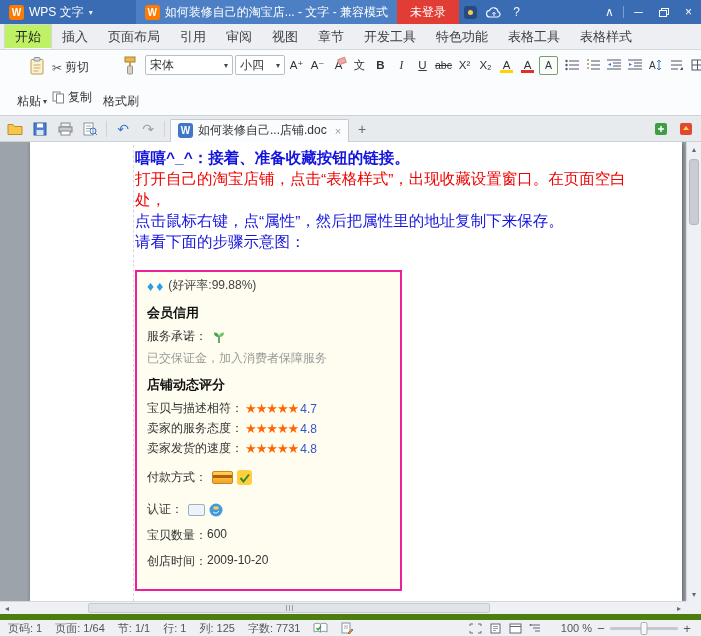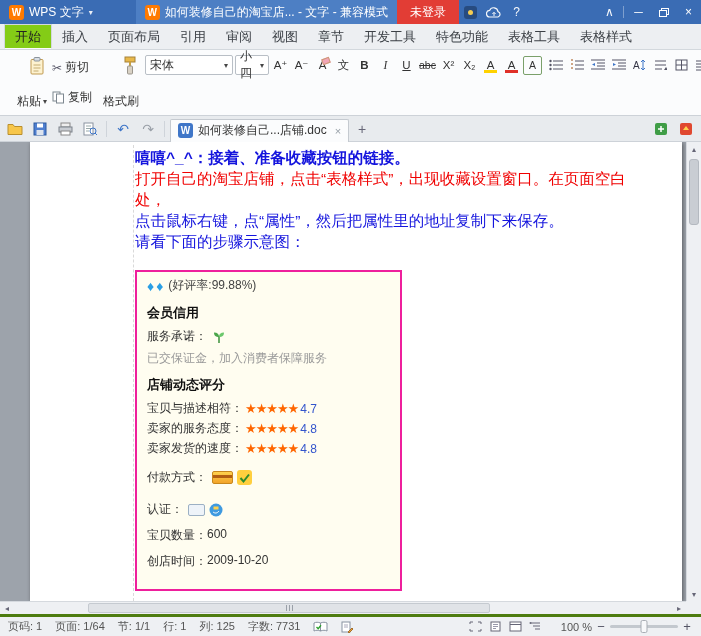--- a/index.html
+++ b/index.html
@@ -22,35 +22,35 @@
 .msgdot::after{content:"";position:absolute;left:4px;top:4px;width:5px;height:5px;border-radius:50%;background:#ffd24d}
 .restore-ic{position:relative;width:10px;height:9px}
 .restore-ic i{position:absolute;border:1px solid #fff;width:8px;height:7px;display:block}
 .restore-ic i:first-child{left:2px;top:0}
 .restore-ic i:last-child{left:0;top:2px;background:#3a6cb4}
 .spacer{flex:1}
 
 
 .rtabs{position:absolute;top:24px;left:0;width:100%;height:26px;background:#edeff2;border-bottom:1px solid #d3d8dd;display:flex;align-items:stretch;padding-left:4px;font-size:13px;color:#3c4046;overflow:hidden}
 .rtab{display:flex;align-items:center;padding:0 10px;white-space:nowrap}
-.rtab.active{background:#84cc16;border:1px solid #d3d8dd;border-bottom:1px solid #fbfcfd;color:#222}
+.rtab.active{background:#bef264;border:1px solid #d3d8dd;border-bottom:1px solid #fbfcfd;color:#222}
 
 
 .ribbon{position:absolute;top:50px;left:0;width:100%;height:66px;background:#fbfcfd;border-bottom:1px solid #cdd2d8;display:flex;align-items:stretch;padding:2px 3px}
 .rsep{width:1px;background:#dde1e5;margin:4px 2px}
 .rgroup{display:flex;align-items:stretch;gap:2px;padding:1px 2px}
 .bigbtn{width:42px;display:flex;flex-direction:column;align-items:flex-end;justify-content:space-between;padding:3px 0 2px;border-radius:2px}
 .blbl{font-size:12px;display:flex;align-items:center;gap:2px;white-space:nowrap}
 .vcol{display:flex;flex-direction:column;justify-content:space-around}
 .sbtn{height:20px;display:flex;align-items:center;gap:3px;font-size:12px;padding:0 3px;border-radius:2px;white-space:nowrap}
 .gly{font-size:12px;color:#556}
 .fcol{display:flex;flex-direction:row;justify-content:space-between;padding:2px 0}
 .frow{display:flex;align-items:center;gap:2px;height:22px}
 .combo{background:#fff;border:1px solid #b9bfc6;height:20px;display:flex;align-items:center;justify-content:space-between;padding:0 4px;font-size:12px;border-radius:2px}
-.w90{width:88px}.w50{width:34px}
+.w90{width:88px}.w50{width:50px}
 .tbtn{width:19px;height:19px;display:flex;align-items:center;justify-content:center;font-size:11.5px;border-radius:2px;color:#333;position:relative}
 .tbtn.bold{font-weight:bold}
 .tbtn.ital{font-style:italic;font-family:"Liberation Serif",serif}
 .tbtn.und{text-decoration:underline}
 .tbtn.strike{text-decoration:line-through;font-size:10.5px}
 .ubar{position:absolute;left:3px;right:3px;bottom:2px;height:3px}
 .ubar.yel{background:#ffd200}.ubar.red{background:#e03028}
 .tbtn.boxA{border:1px solid #7aa06a;font-size:10.5px}
 .clearA{color:#333}
 .clearA::after{content:"";position:absolute;right:2px;top:2px;width:6px;height:4px;background:#f2a6b8;border:1px solid #c97;transform:rotate(-20deg)}
@@ -107,21 +107,21 @@
 .vbtn.dn{position:absolute;bottom:0;left:0;right:0}
 .vthumb{position:absolute;left:2px;right:2px;top:17px;height:66px;background:#c9cdd3;border:1px solid #b4b9c0;border-radius:3px}
 .hscroll{position:absolute;left:0;bottom:0;width:686px;height:13px;background:#eef0f3;border-top:1px solid #d5d9de}
 .hbtn{position:absolute;top:0;bottom:0;width:14px;display:flex;align-items:center;justify-content:center;font-size:8px;color:#667}
 .hbtn.rt{right:0}
 .hthumb{position:absolute;left:88px;top:1px;height:10px;width:402px;background:#e0e3e7;border:1px solid #c5cad0;border-radius:2px;display:flex;align-items:center;justify-content:center;gap:2px}
 .hthumb i{display:block;width:1px;height:6px;background:#9aa0a8}
 .corner{position:absolute;right:0;bottom:0;width:15px;height:13px;background:#eef0f3}
 
 
-.statusbar{position:absolute;bottom:0;left:0;width:100%;height:22px;background:#eef0f3;border-top:3px solid #4d7c0f;display:flex;align-items:center;padding:0 8px;gap:13px;font-size:11px;color:#555;white-space:nowrap}
+.statusbar{position:absolute;bottom:0;left:0;width:100%;height:22px;background:#eef0f3;border-top:6px solid #4d7c0f;display:flex;align-items:center;padding:0 8px;gap:13px;font-size:11px;color:#555;white-space:nowrap}
 .sic{display:flex;align-items:center}
 .viewics{display:flex;gap:7px;align-items:center;margin-right:6px}
 .zoomwrap{display:flex;align-items:center;gap:3px}
 .zbtn{font-size:13px;color:#556;width:12px;text-align:center}
 .zslider{width:68px;height:3px;background:#c3c8ce;border-radius:2px;position:relative}
 .ztick{position:absolute;left:50%;top:-3px;width:1px;height:9px;background:#aab0b6}
 .zthumb{position:absolute;left:50%;top:-5px;width:7px;height:13px;background:#f7f8fa;border:1px solid #a8adb4;border-radius:2px;transform:translateX(-50%)}
 </style>
 </head>
 <body>

